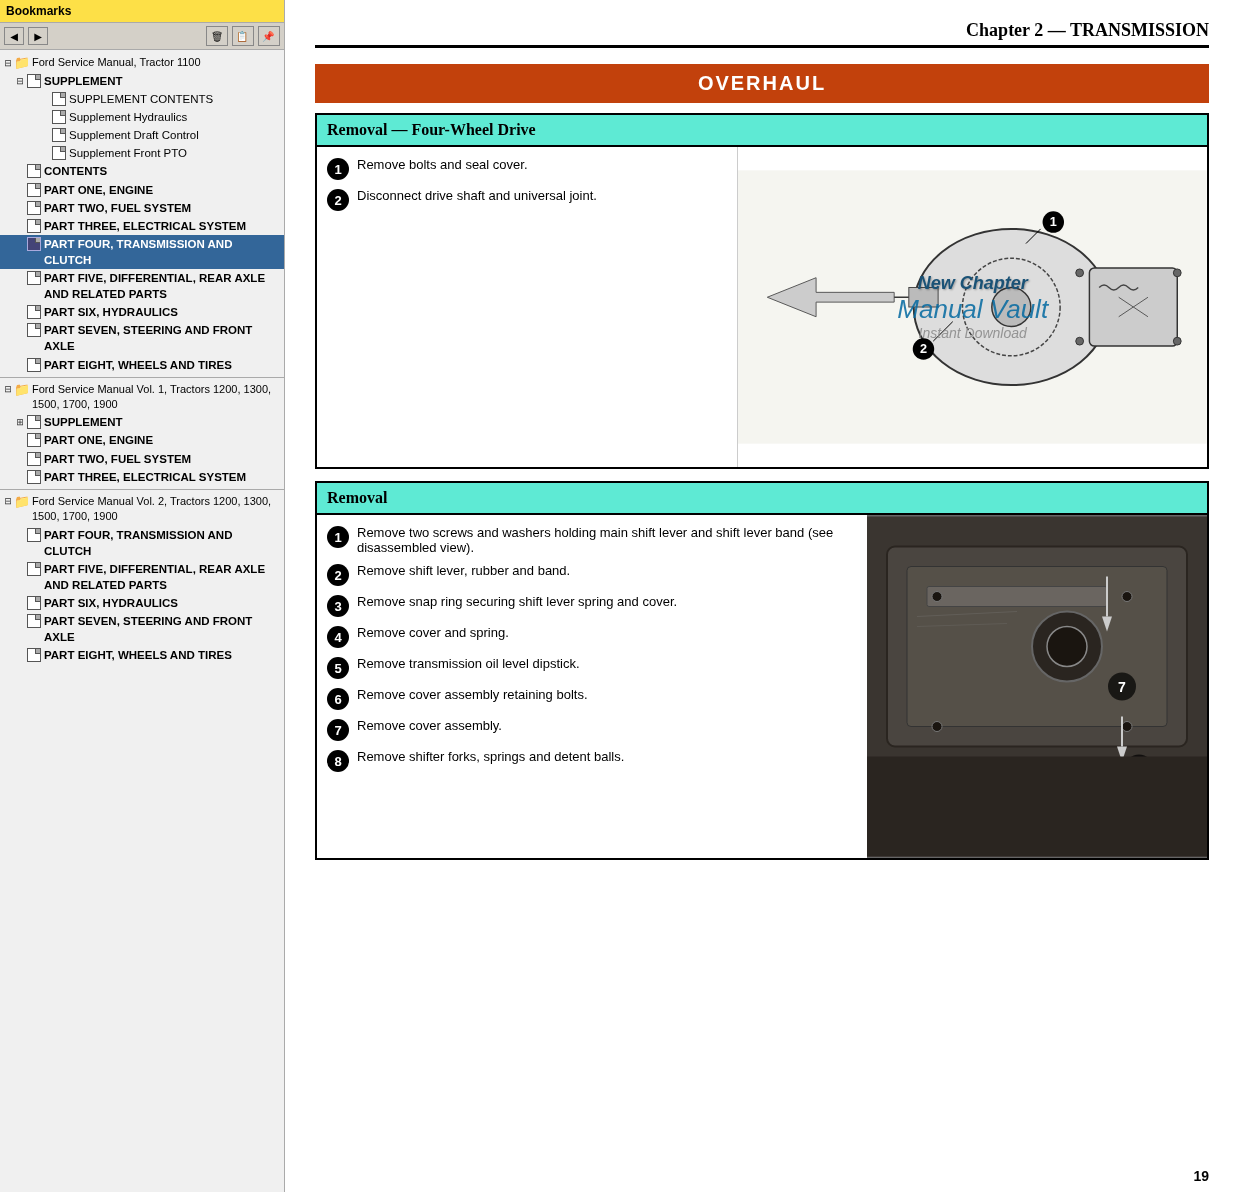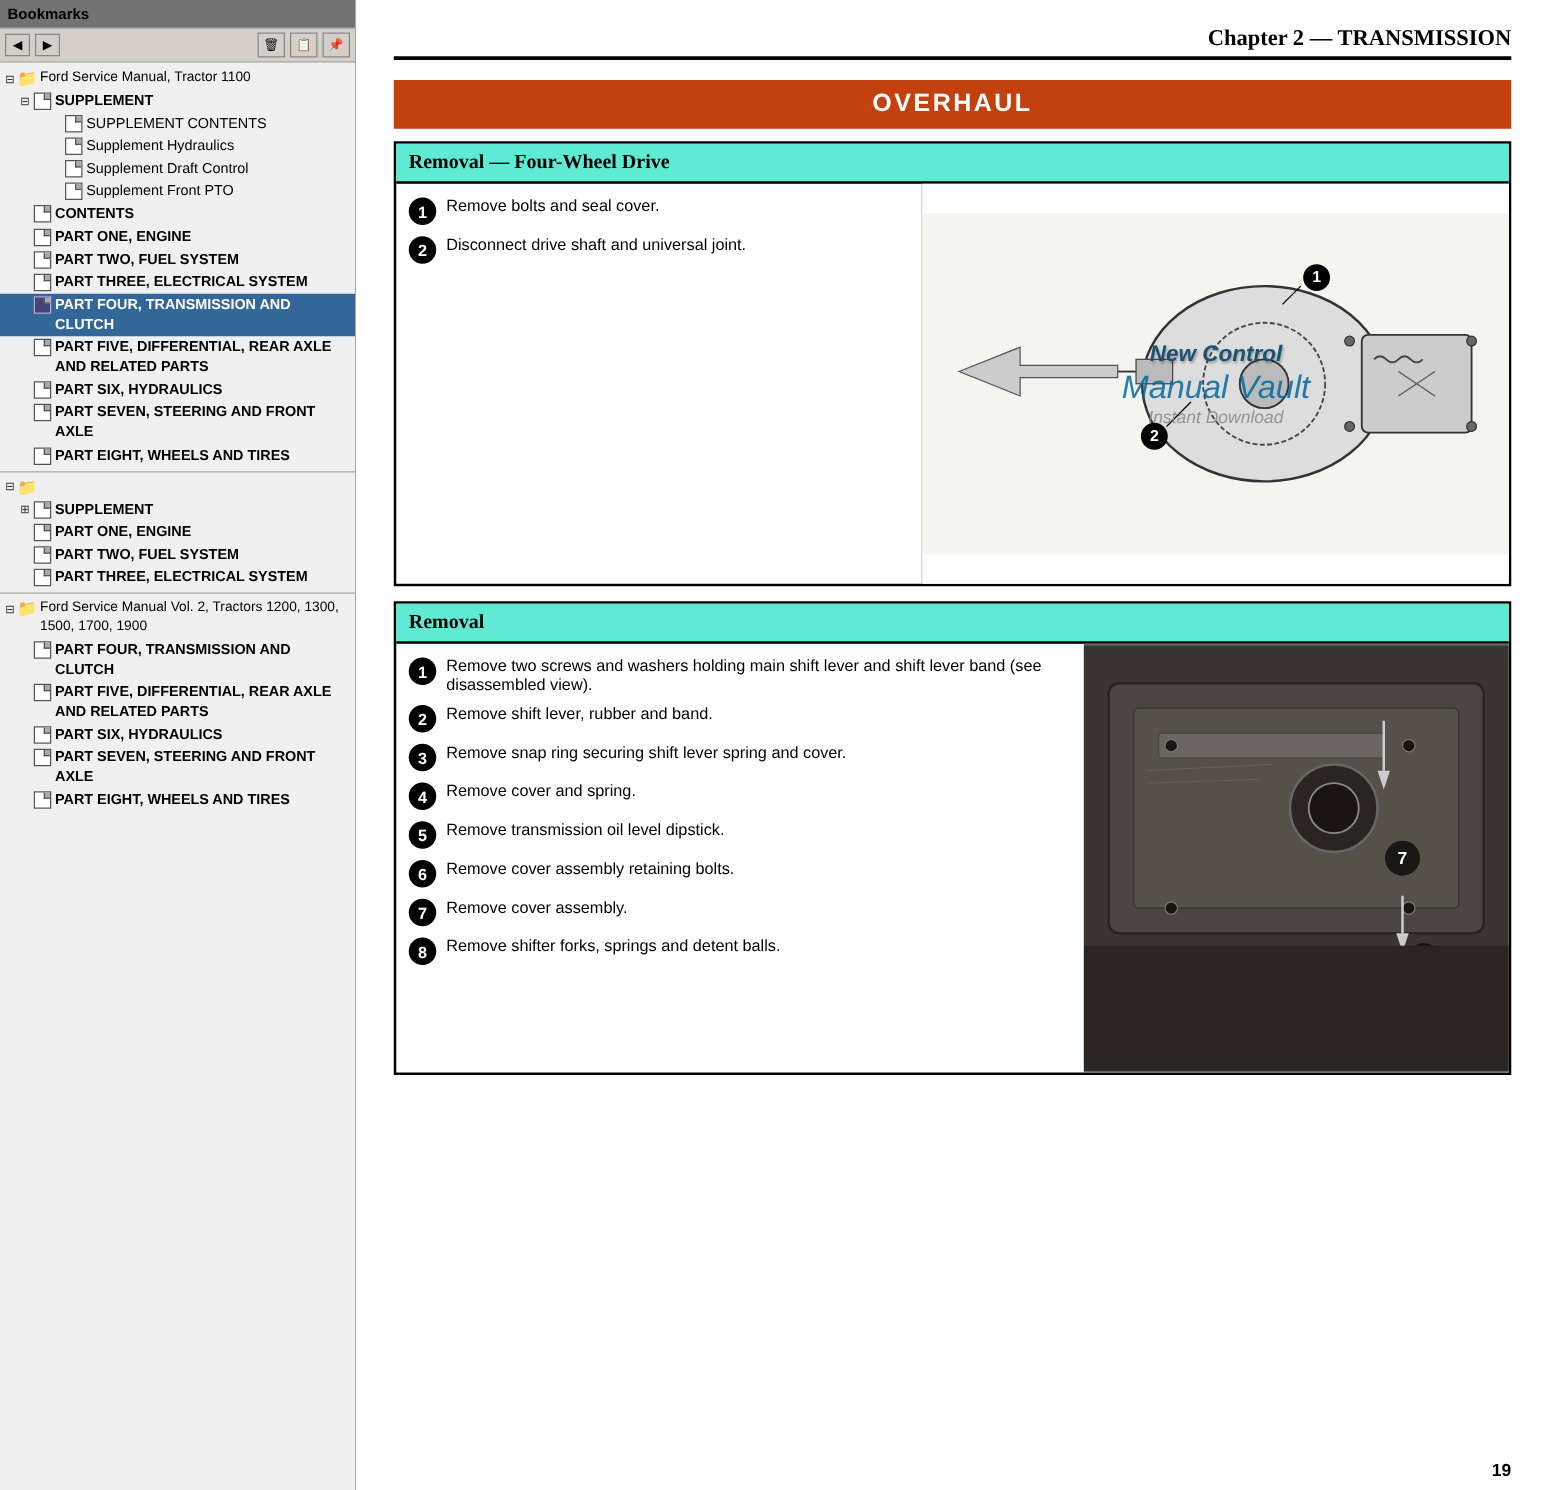--- a/index.html
+++ b/index.html
@@ -9,21 +9,21 @@
     #sidebar {
       width: 285px;
       min-width: 285px;
       background: #f0f0f0;
       border-right: 1px solid #aaa;
       display: flex;
       flex-direction: column;
       height: 100%;
     }
     #sidebar-header {
-      background: #737373;
+      background: #fde047;
       border-bottom: 1px solid #aaa;
       padding: 4px 6px;
       font-weight: bold;
       font-size: 12px;
     }
     #sidebar-toolbar {
       background: #d4d0c8;
       border-bottom: 1px solid #aaa;
       padding: 3px 4px;
       display: flex;
@@ -367,20 +367,21 @@
           <div class="page-icon"></div>
         </span>
       <span class="item-text">PART EIGHT, WHEELS AND TIRES</span>
     </div>
 
     <div class="section-divider"></div>
 
     <div class="tree-item level-0">
       <span class="expand-icon">⊟</span>
       <span class="item-icon folder-icon">📁</span>
+      <span class="item-text" style="font-size:11px;">Ford Service Manual Vol. 1, Tractors 1200, 1300, 1500, 1700, 1900</span>
     </div>
     <div class="tree-item level-1 bold-item">
       <span class="expand-icon">⊞</span>
       <span class="item-icon">
           <div class="page-icon"></div>
         </span>
       <span class="item-text">SUPPLEMENT</span>
     </div>
     <div class="tree-item level-1 bold-item">
       <span class="expand-icon"> </span>
@@ -503,21 +504,21 @@
             <line x1="160" y1="130" x2="180" y2="130" stroke="#333" stroke-width="1.5"></line>
             <rect x="175" y="120" width="30" height="20" fill="#bbb" stroke="#444" stroke-width="1"></rect>
 
             <circle cx="350" cy="105" r="4" fill="#666" stroke="#333" stroke-width="1"></circle>
             <circle cx="350" cy="175" r="4" fill="#666" stroke="#333" stroke-width="1"></circle>
             <circle cx="450" cy="105" r="4" fill="#666" stroke="#333" stroke-width="1"></circle>
             <circle cx="450" cy="175" r="4" fill="#666" stroke="#333" stroke-width="1"></circle>
           </svg>
 
           <div class="watermark-overlay">
-            <div class="watermark-new-holland">New Control</div>
+            <div class="watermark-new-holland">New Chapter</div>
             <div class="watermark-manual-vault">Manual Vault</div>
             <div class="watermark-instant">Instant Download</div>
           </div>
         </div>
       </div>
     </div>
   </div>
 
   <div class="section-box">
     <div class="section-header">Removal</div>

